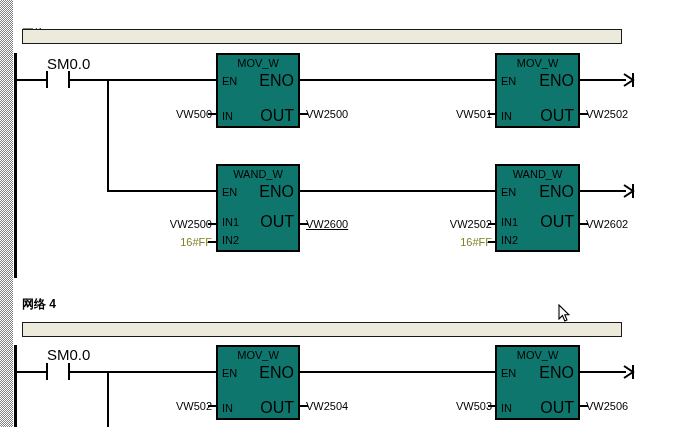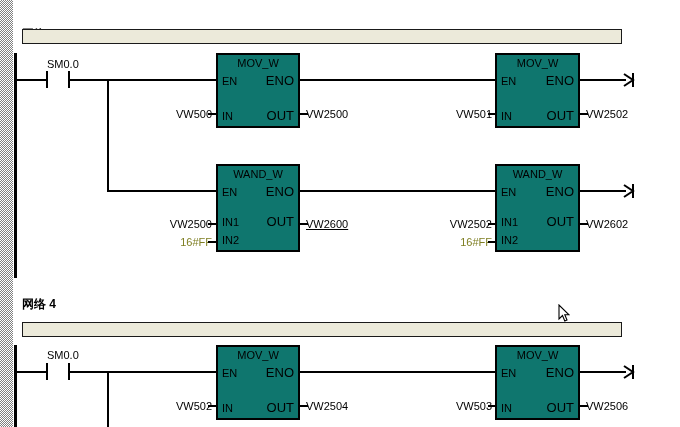--- a/index.html
+++ b/index.html
@@ -49,21 +49,21 @@
     background: #ECEADA;
     border: 1px solid #1a1a1a;
     box-sizing: border-box;
     height: 15px;
   }
 
   
   .contact-bar { position: absolute; background: #000; width: 2px; height: 17px; }
   .contact-label {
     position: absolute;
-    font-size: 11px;
+    font-size: 15px;
     color: #000;
     white-space: nowrap;
     line-height: 12px;
   }
 
   
   .fbox {
     position: absolute;
     border: 2px solid #000;
     background: #0f766e;
@@ -82,21 +82,21 @@
     position: absolute;
     left: 4px;
     font-size: 11px;
     color: #000;
     line-height: 12px;
     white-space: nowrap;
   }
   .pin-r {
     position: absolute;
     right: 4px;
-    font-size: 13px;
+    font-size: 16px;
     color: #000;
     line-height: 12px;
     white-space: nowrap;
   }
 
   
   .operand {
     position: absolute;
     font-size: 11px;
     color: #000;

